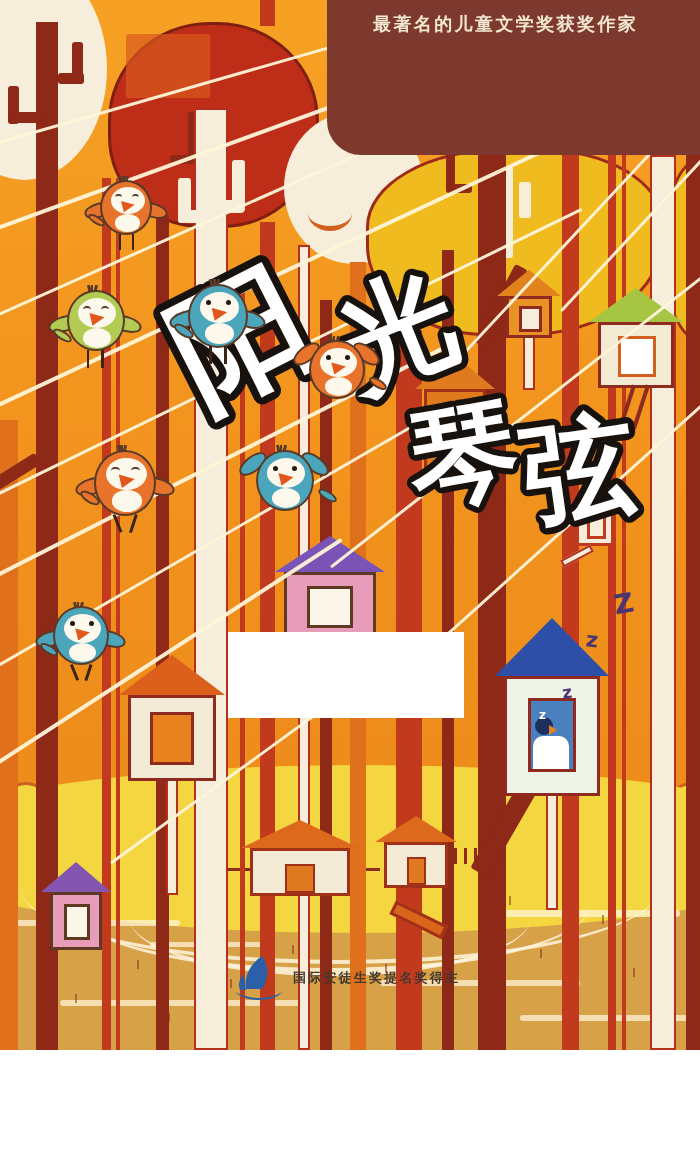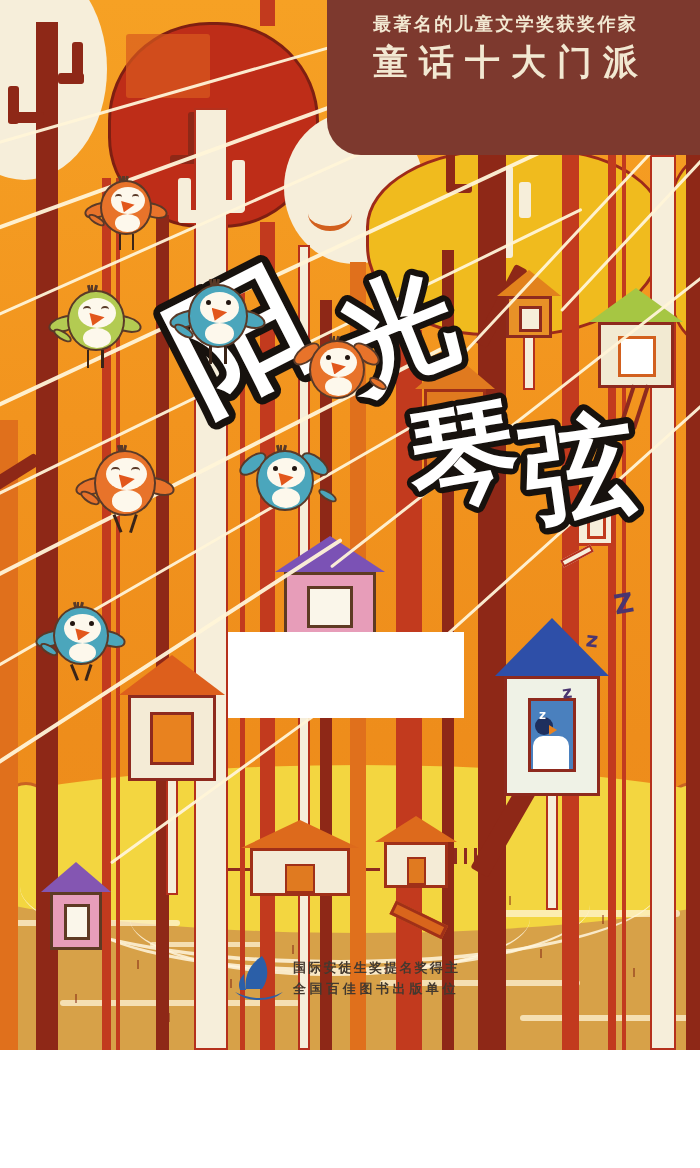--- a/index.html
+++ b/index.html
@@ -382,29 +382,27 @@
         <div class="zch" style="left: 562px; top: 682px; font-size: 17px; color: rgb(74, 53, 112); transform: rotate(-8deg);">z</div>
         <div class="zch" style="left: 586px; top: 628px; font-size: 21px; color: rgb(74, 53, 112); transform: rotate(6deg);">z</div>
         <div class="zch" style="left: 614px; top: 588px; font-size: 27px; color: rgb(74, 53, 112); transform: rotate(-10deg);">Z</div>
         <div class="zch" style="left: 539px; top: 708px; font-size: 12px; color: rgb(255, 255, 255); transform: rotate(0deg);">z</div>
       </div>
 
     <div class="blank-box"></div>
 
     <div class="hdr">
       <div class="l1">最著名的儿童文学奖获奖作家</div>
-      <div class="l2">童话十大门派</div>
     </div>
 
     <div class="pub">
       <svg width="52" height="46" viewBox="0 0 52 46">
         <path d="M29 1 C16 10 11 22 13 34 L29 34 C37 23 35 9 29 1 Z" fill="#2b5fa8"></path>
         <path d="M11 19 C6 24 5 30 7 35 L13 35 C12 29 11 24 11 19 Z" fill="#2b5fa8"></path>
         <path d="M2 37 Q26 49 50 37 Q41 45 26 45 Q11 45 2 37 Z" fill="#2b5fa8"></path>
       </svg>
       <div class="pubtxt">
         <div class="p1">国际安徒生奖提名奖得主</div>
-        <div class="p2">全国百佳图书出版单位</div>
       </div>
     </div>
   </div>
   <div class="footer-band"></div>
 </div>
 
 </body></html>

